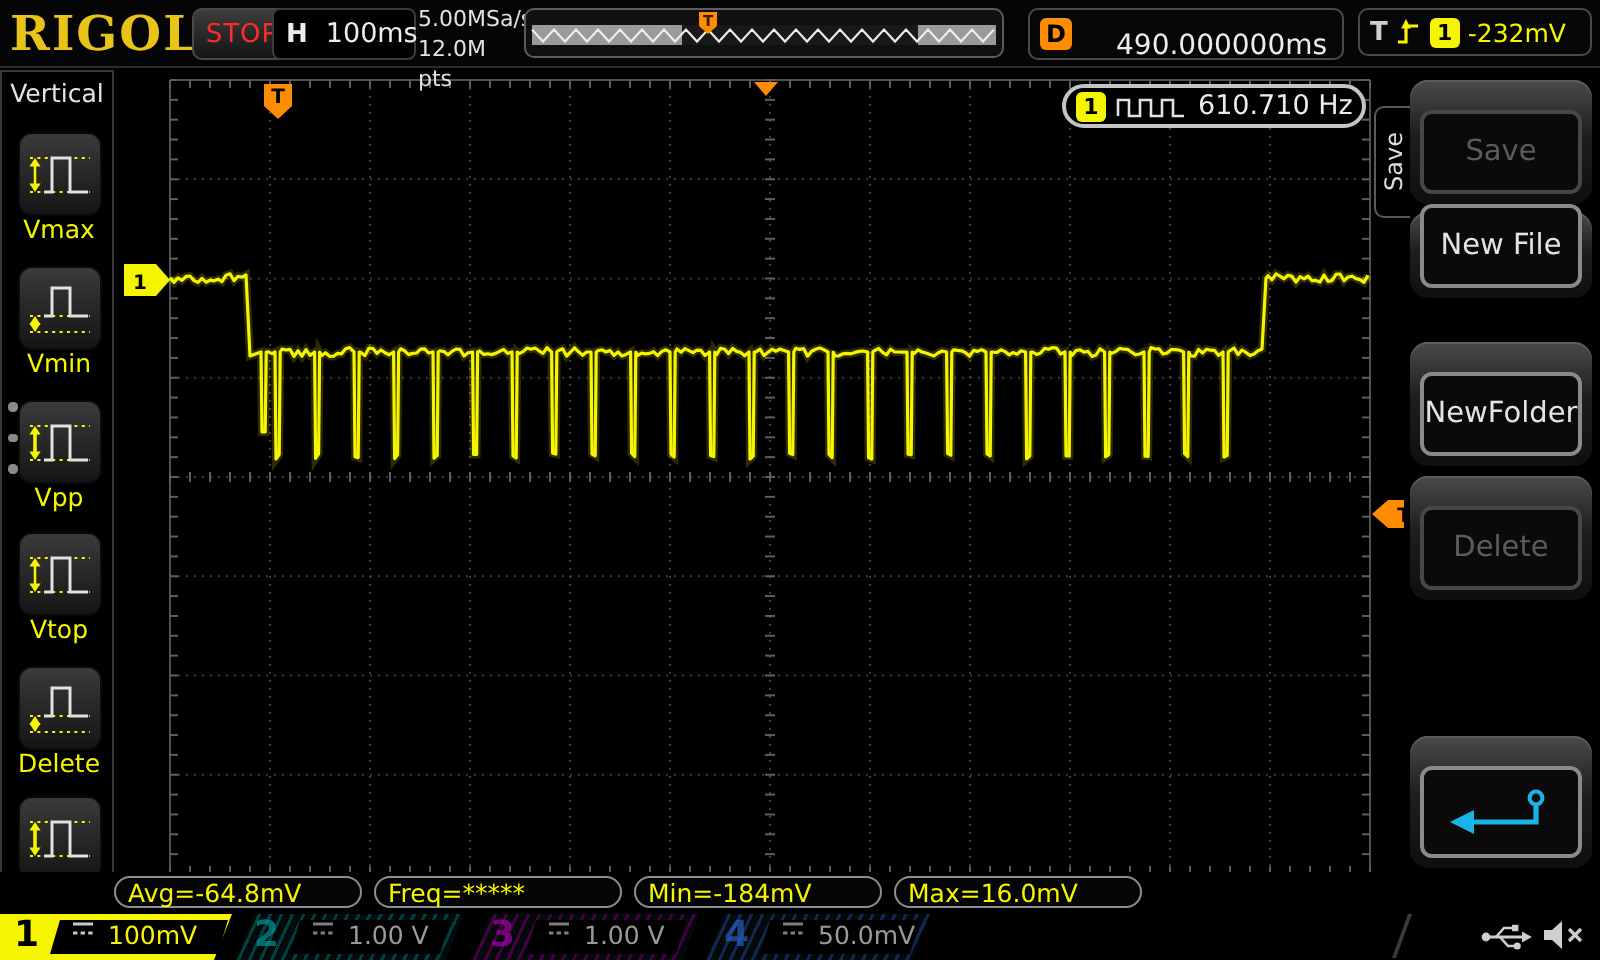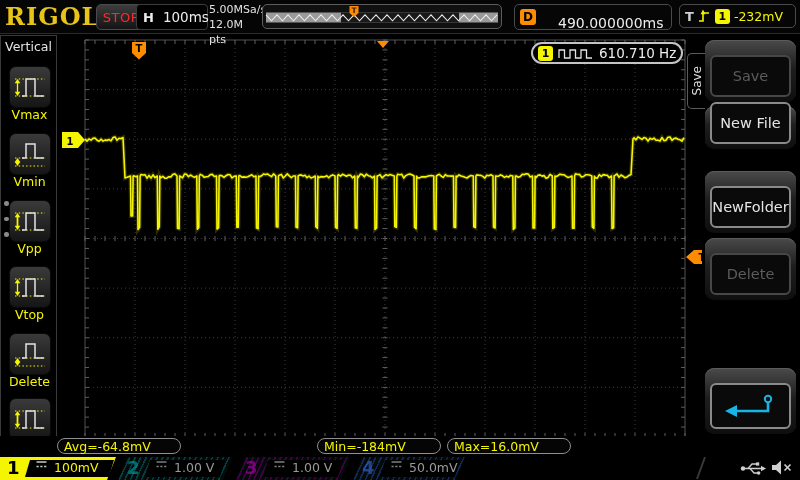--- a/index.html
+++ b/index.html
@@ -582,20 +582,21 @@
       <svg width="58" height="28" viewBox="0 0 58 28">
         <circle cx="46" cy="7" r="3.2" fill="none" stroke="#18b4e6" stroke-width="2"></circle>
         <path d="M46,10.2 V19 H14" fill="none" stroke="#18b4e6" stroke-width="2.6"></path>
         <polygon points="15,13 15,25 3,19" fill="#18b4e6"></polygon>
       </svg>
     </div>
   </div>
 
   <div id="bottom">
     <div class="mcell" style="left:57px">Avg=-64.8mV</div>
+    <div class="mcell" style="left:187px">Freq=*****</div>
     <div class="mcell" style="left:317px">Min=-184mV</div>
     <div class="mcell" style="left:447px">Max=16.0mV</div>
 
     <div class="chip first" style="left:0;width:116px">
       <div class="chbody" style="background: rgb(245, 245, 0);"></div>
       <span class="chnum" style="color: rgb(0, 0, 0);">1</span>
       <div class="chplate">
         <svg class="coup" width="13" height="9" viewBox="0 0 13 9">
           <line x1="1.5" y1="2" x2="11.5" y2="2" stroke="#c8c8c8" stroke-width="1.4"></line>
           <line x1="1.5" y1="6.5" x2="11.5" y2="6.5" stroke="#c8c8c8" stroke-width="1.4" stroke-dasharray="2.2 1.6"></line>

